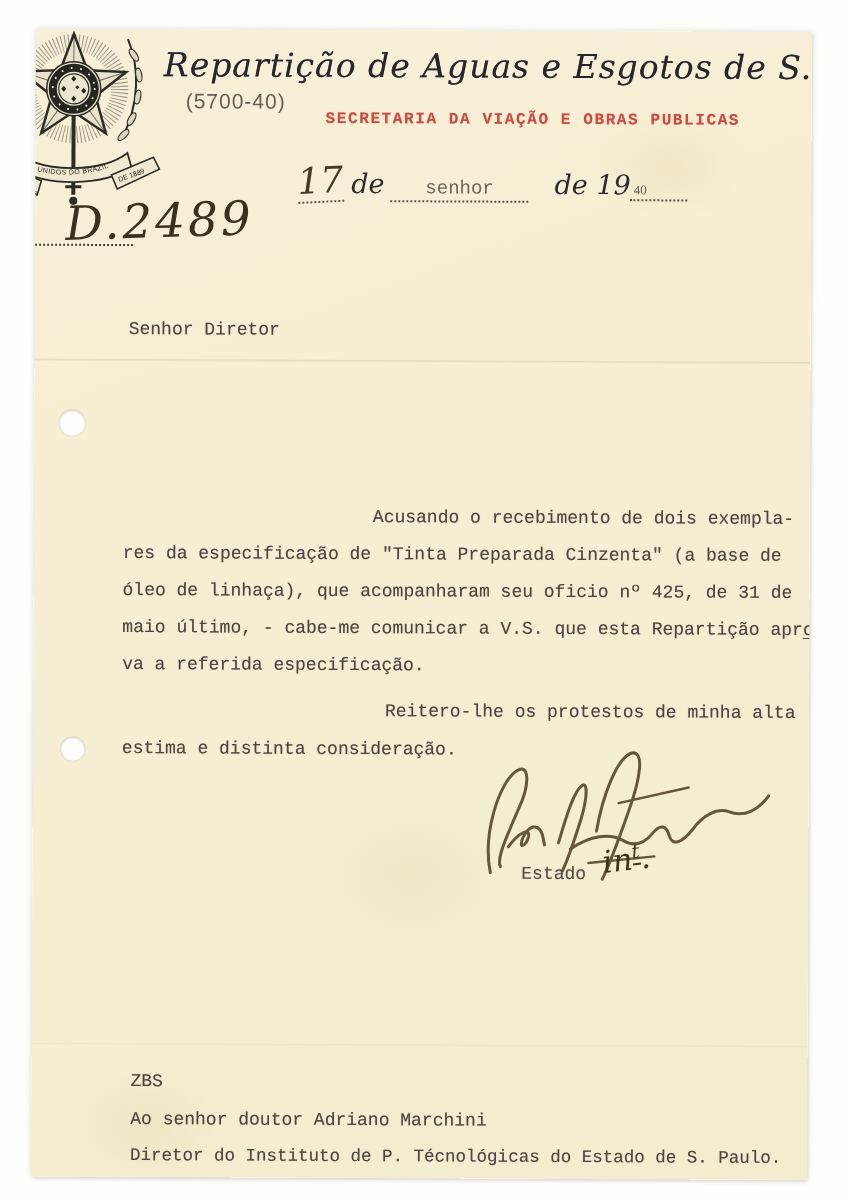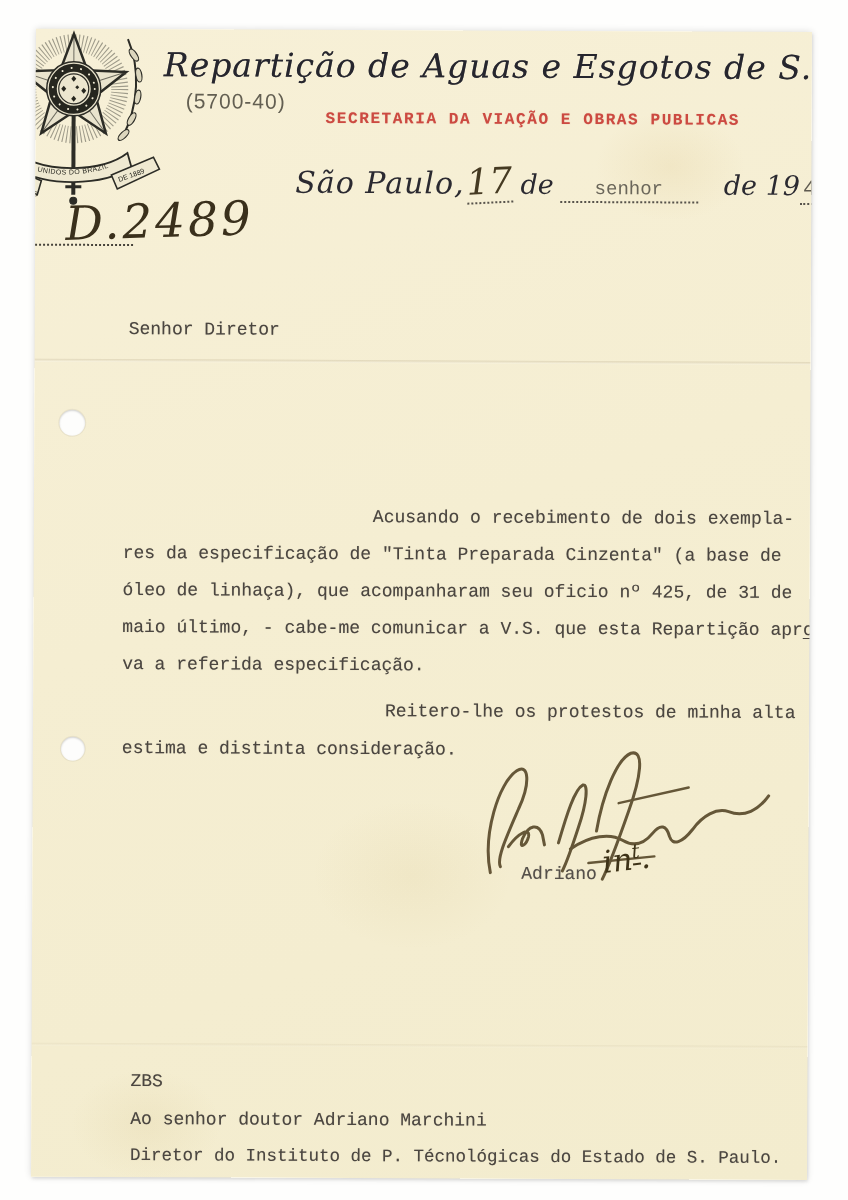--- a/index.html
+++ b/index.html
@@ -44,22 +44,22 @@
   #dl-city{font-size:30px;letter-spacing:1px;}
   #dl-day{width:46px;text-align:center;border-bottom:2px dotted #57534b;
           font-family:"DejaVu Serif","Liberation Serif",serif;font-style:italic;
           font-size:36px;color:#453a22;transform:rotate(-3deg);margin-left:2px;}
   #dl-de1{font-size:27px;margin-left:8px;}
   #dl-month{width:138px;text-align:center;border-bottom:2px dotted #57534b;
             font-family:"Liberation Mono","DejaVu Sans Mono",monospace;
             font-size:19px;color:#6a665a;padding-bottom:1px;margin-left:6px;}
   #dl-de2{font-size:27px;margin-left:26px;}
   #dl-year{width:54px;border-bottom:2px dotted #57534b;
-           font-family:Liberation Mono, monospace;
-           font-size:22px;color:#5f5b50;padding:0 0 1px 3px;}
+           font-family:Liberation Serif, serif;
+           font-size:13px;color:#5f5b50;padding:0 0 1px 3px;}
   
   #protocol{position:absolute;left:30px;top:164px;
             font-family:"DejaVu Serif","Liberation Serif",serif;font-style:italic;
             font-size:47px;letter-spacing:3px;color:#3a301c;transform:rotate(-2deg);}
   #protocol-line{position:absolute;left:0;top:215px;width:98px;border-bottom:2px dotted #46423a;}
   
   .type{position:absolute;font-family:"Liberation Mono","DejaVu Sans Mono",monospace;
         font-size:18px;color:#4b4640;letter-spacing:0;white-space:nowrap;
         text-shadow:0 0 .7px rgba(75,70,64,.4);}
   #salutation{left:94px;top:290px;}
@@ -148,21 +148,20 @@
         <text x="2" y="165" font-size="7" font-family="Liberation Sans,sans-serif" fill="#26261f" stroke="none" transform="rotate(14 2 165)">MBRO</text>
         <text x="104" y="155" font-size="7" font-family="Liberation Sans,sans-serif" fill="#26261f" stroke="none" transform="rotate(-20 104 155)">DE 1889</text>
       </g>
     </svg>
 
     <div id="lh-title">Repartição de Aguas e Esgotos de S. Paulo</div>
     <div id="lh-code">(5700-40)</div>
     <div id="lh-stamp">SECRETARIA DA VIAÇÃO E OBRAS PUBLICAS</div>
 
     <div id="dateline">
-      <span id="dl-city" class="script">São Paulo,</span>
       <span id="dl-day">17</span>
       <span id="dl-de1" class="script">de</span>
       <span id="dl-month">senhor</span>
       <span id="dl-de2" class="script">de 19</span>
       <span id="dl-year">40</span>
     </div>
 
     <div id="protocol">D.2489</div>
     <div id="protocol-line"></div>
 
@@ -183,21 +182,21 @@
       <g stroke="#4d3d1e" stroke-width="3" fill="none" stroke-linecap="round" opacity="0.85">
         <path d="M18,130 C10,92 26,40 44,28 C56,20 58,40 46,66 C34,94 24,116 28,124"></path>
         <path d="M36,104 C46,90 58,84 56,94 C54,102 46,108 50,96 C56,82 66,80 70,92 L72,102"></path>
         <path d="M86,100 C94,72 102,46 110,42 C116,40 114,60 106,84 C99,106 94,120 90,128"></path>
         <path d="M124,88 C130,52 144,16 158,10 C172,6 168,34 156,68 C146,97 136,124 130,136"></path>
         <path d="M98,106 C118,92 138,90 150,97 C162,104 172,100 180,90 C188,80 194,82 197,93 C200,103 210,99 220,86 C230,72 244,64 256,68 C272,74 286,66 296,52"></path>
         <path d="M146,60 L216,44" stroke-width="2.4"></path>
         <path d="M116,120 L182,113" stroke-width="2.4"></path>
       </g>
     </svg>
-    <div id="sig-role" class="type">Adriano</div>
+    <div id="sig-role" class="type">Estado</div>
     <div id="sig-hand"><span>in</span><sup>t</sup><span>.</span></div>
 
     <div id="footer-initials" class="type">ZBS</div>
     <div id="footer-addressee" class="type">Ao senhor doutor Adriano Marchini</div>
     <div id="footer-role" class="type">Diretor do Instituto de P. Técnológicas do Estado de S. Paulo.</div>
 
   </div>
 </div>
 
 </body></html>

